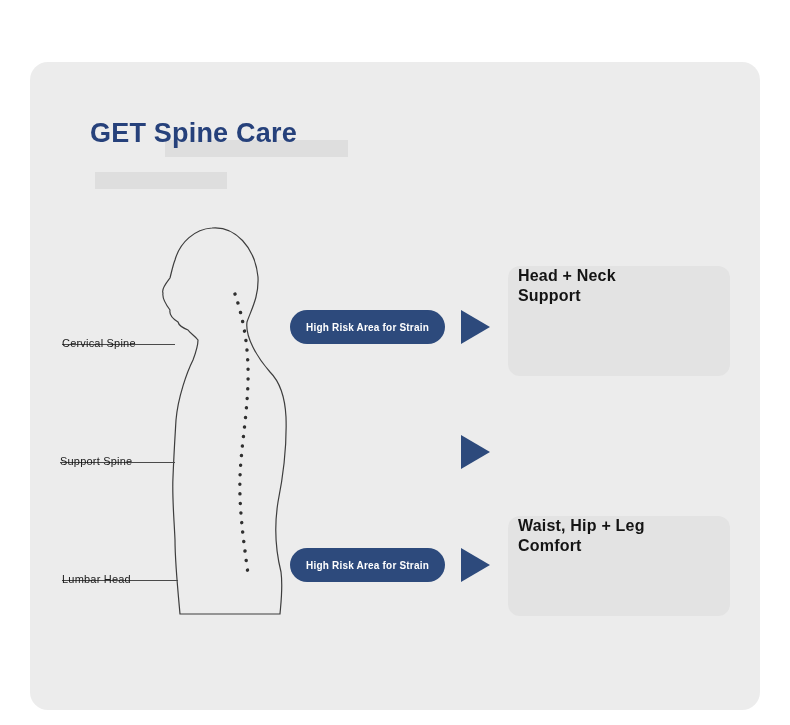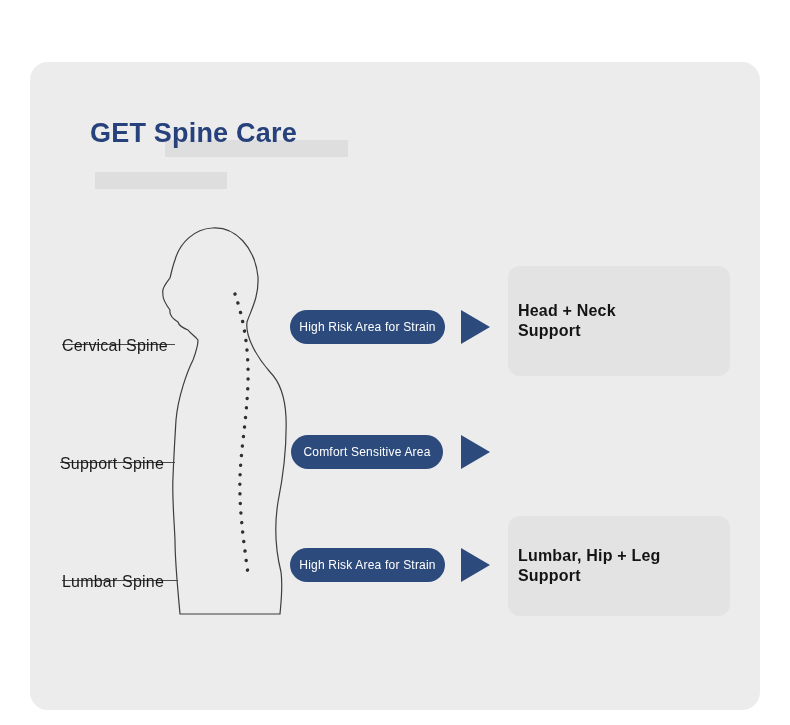--- a/index.html
+++ b/index.html
@@ -25,47 +25,47 @@
   .title-line{
     font-size:27px;font-weight:bold;color:var(--title);
     line-height:31px;letter-spacing:.2px;position:relative;z-index:3;
   }
   .hl{position:absolute;background:#dedede;z-index:1;}
   .hl1{left:165px;top:140px;width:183px;height:17px;}
   .hl2{left:95px;top:172px;width:132px;height:17px;}
   
   .leader{position:absolute;height:1px;background:#4a4a4a;z-index:2;}
   .spine-label{
-    position:absolute;font-size:16px;color:var(--ink);z-index:3;
+    position:absolute;font-size:11px;color:var(--ink);z-index:3;
     letter-spacing:.2px;white-space:nowrap;
   }
   
   .figure{position:absolute;left:145px;top:222px;z-index:2;}
   
   .pill{
     position:absolute;height:34px;border-radius:17px;background:var(--accent);
-    color:#ffffff;font-size:12px;display:flex;align-items:center;justify-content:center;
-    padding:16px 14px;white-space:nowrap;z-index:3;letter-spacing:.2px;
+    color:#ffffff;font-size:10px;display:flex;align-items:center;justify-content:center;
+    padding:16px 14px;white-space:nowrap;z-index:3;letter-spacing:.2px;font-weight:bold;
   }
   .pill1{left:290px;top:310px;width:155px;}
   .pill2{left:291px;top:435px;width:152px;}
   .pill3{left:290px;top:548px;width:155px;}
   
   .arrow{
     position:absolute;width:0;height:0;z-index:3;
     border-top:17px solid transparent;border-bottom:17px solid transparent;
     border-left:29px solid var(--accent);
   }
   .arrow1{left:461px;top:310px;}
   .arrow2{left:461px;top:435px;}
   .arrow3{left:461px;top:548px;}
   
   .card{
     position:absolute;left:508px;width:222px;background:var(--card);
-    border-radius:12px;display:flex;align-items:center;z-index:2;
+    border-radius:12px;display:flex;z-index:2;
   }
   .card1{top:266px;height:110px;}
   .card2{top:401px;height:100px;}
   .card3{top:516px;height:100px;}
   .card-text{
     margin-left:10px;width:158px;font-size:16px;font-weight:bold;
     color:#141414;line-height:20px;letter-spacing:.2px;
   }
 </style>
 </head>
@@ -110,30 +110,29 @@
          C 94 285, 98 315, 103 352" fill="none" stroke="#2f2f2f" stroke-width="3.4" stroke-dasharray="0.1 9.5" stroke-linecap="round"></path>
   </svg>
 
   <div class="leader" style="left:62px;top:344px;width:113px;"></div>
   <div class="spine-label" style="left:62px;top:337px;">Cervical Spine</div>
 
   <div class="leader" style="left:60px;top:462px;width:115px;"></div>
   <div class="spine-label" style="left:60px;top:455px;">Support Spine</div>
 
   <div class="leader" style="left:62px;top:580px;width:116px;"></div>
-  <div class="spine-label" style="left:62px;top:573px;">Lumbar Spine</div>
+  <div class="spine-label" style="left:62px;top:573px;">Lumbar Head</div>
 
   <div class="pill pill1">High Risk Area for Strain</div>
-  <div class="pill pill2">Comfort Sensitive Area</div>
   <div class="pill pill3">High Risk Area for Strain</div>
 
   <div class="arrow arrow1"></div>
   <div class="arrow arrow2"></div>
   <div class="arrow arrow3"></div>
 
   <div class="card card1">
     <div class="card-text">Head + Neck Support</div>
   </div>
   <div class="card card3">
-    <div class="card-text">Lumbar, Hip + Leg Support</div>
+    <div class="card-text">Waist, Hip + Leg Comfort</div>
   </div>
 
 </div>
 
 </body></html>

